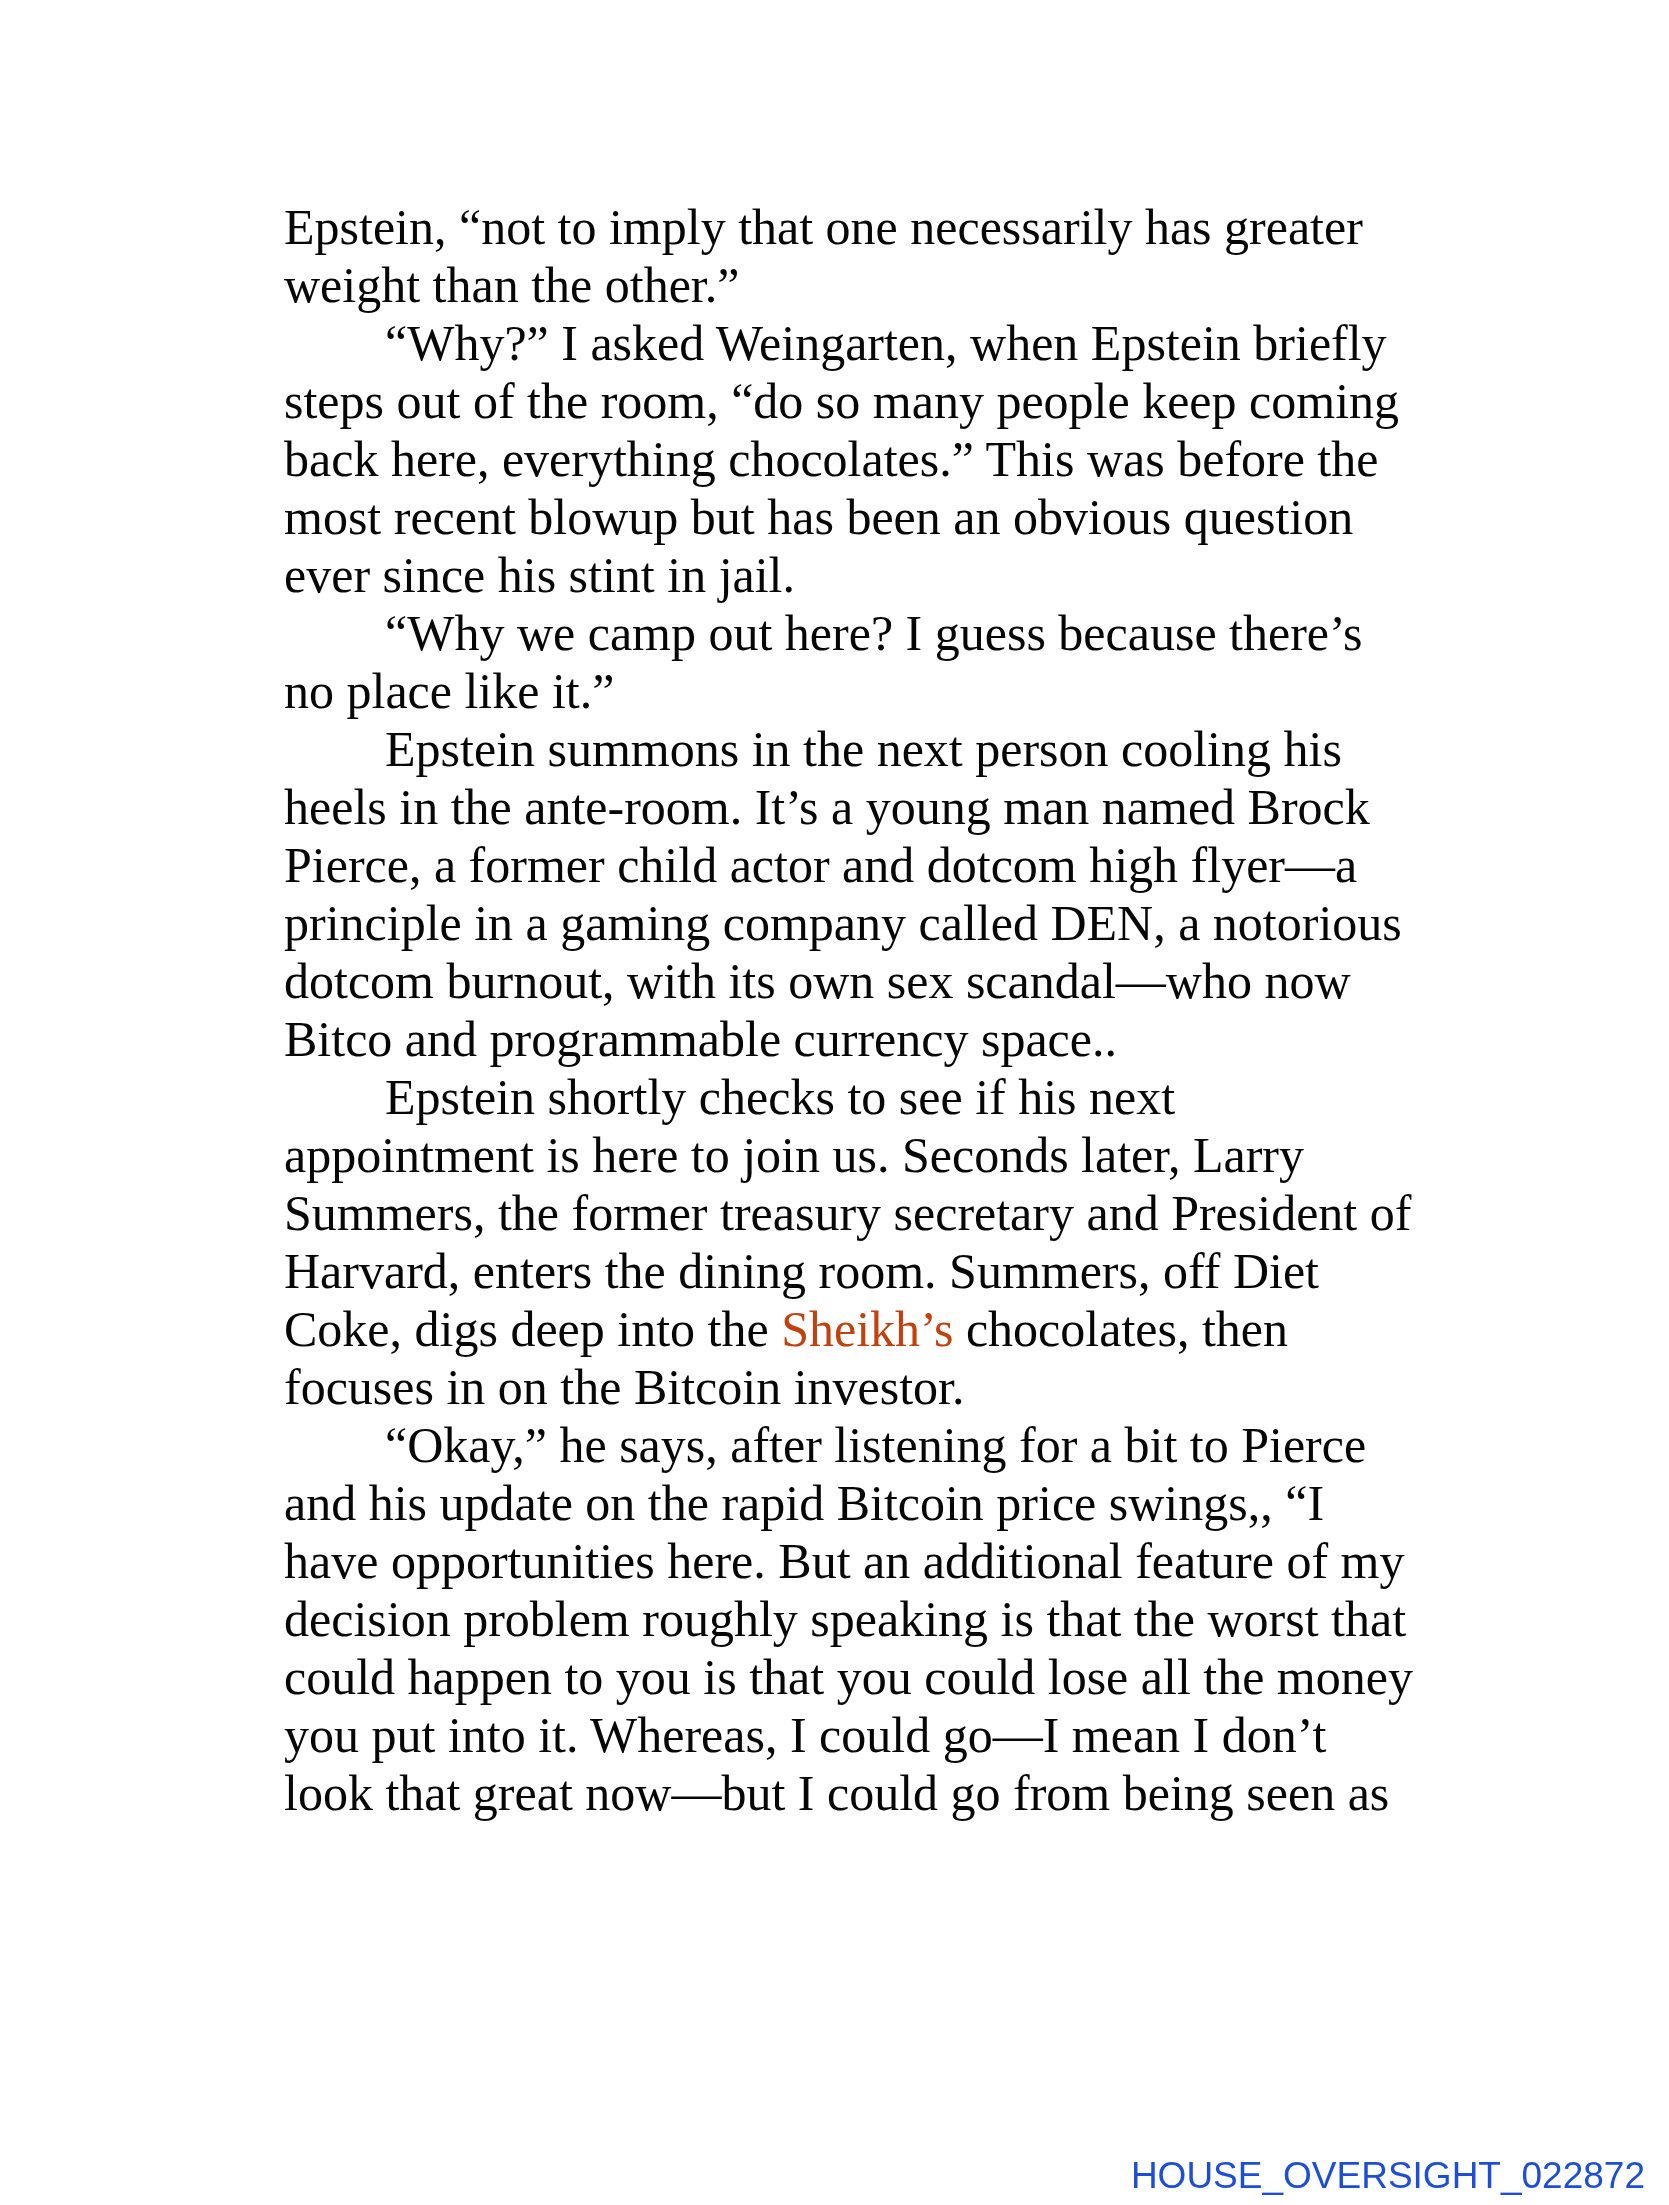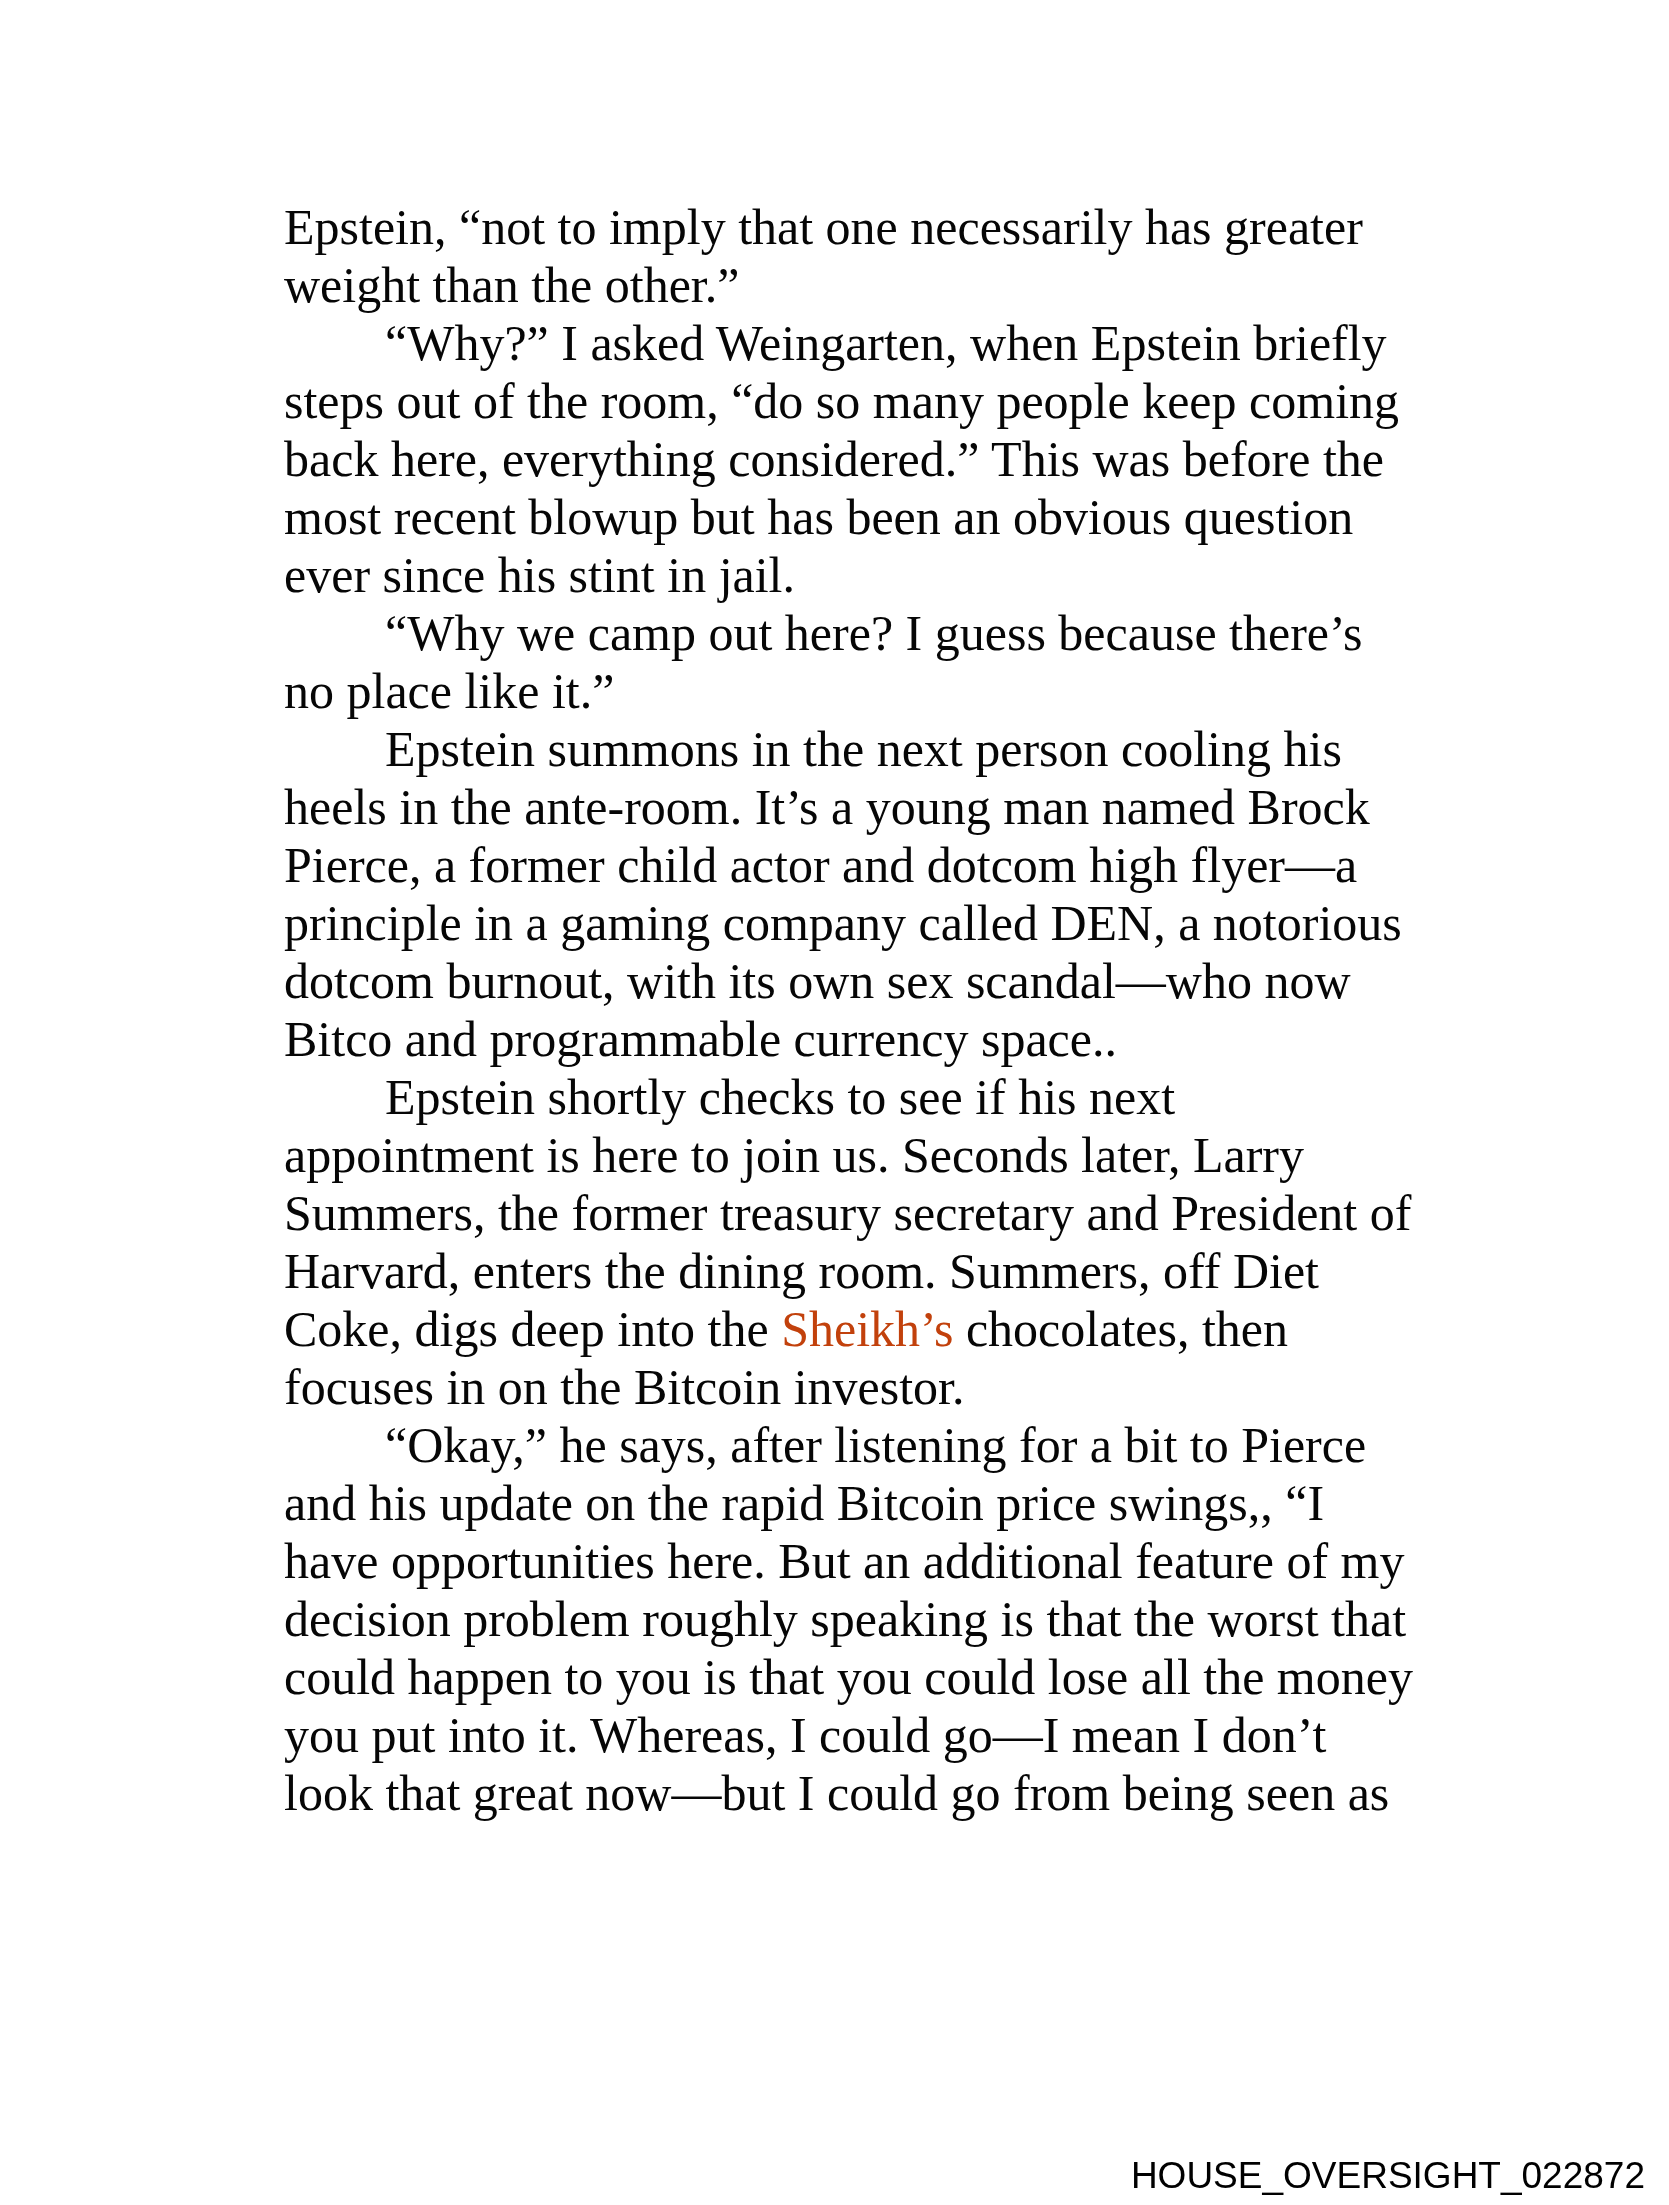--- a/index.html
+++ b/index.html
@@ -36,34 +36,34 @@
   .muted {
     color: #c2410c;
   }
   .bates {
     position: absolute;
     top: 2156px;
     right: 24px;
     font-family: "Liberation Sans", "DejaVu Sans", sans-serif;
     font-size: 37px;
     line-height: 39px;
-    color: #000000;
+    color: #1d4ed8;
     white-space: nowrap;
   }
 </style>
 </head>
 <body>
 
 <div class="page">
   <div class="textblock">
       <div class="line">Epstein, “not to imply that one necessarily has greater</div>
       <div class="line">weight than the other.”</div>
       <div class="line indent">“Why?” I asked Weingarten, when Epstein briefly</div>
       <div class="line">steps out of the room, “do so many people keep coming</div>
-      <div class="line">back here, everything considered.” This was before the</div>
+      <div class="line">back here, everything chocolates.” This was before the</div>
       <div class="line">most recent blowup but has been an obvious question</div>
       <div class="line">ever since his stint in jail.</div>
       <div class="line indent">“Why we camp out here? I guess because there’s</div>
       <div class="line">no place like it.”</div>
       <div class="line indent">Epstein summons in the next person cooling his</div>
       <div class="line">heels in the ante-room. It’s a young man named Brock</div>
       <div class="line">Pierce, a former child actor and dotcom high flyer—a</div>
       <div class="line">principle in a gaming company called DEN, a notorious</div>
       <div class="line">dotcom burnout, with its own sex scandal—who now</div>
       <div class="line">Bitco and programmable currency space..</div>

